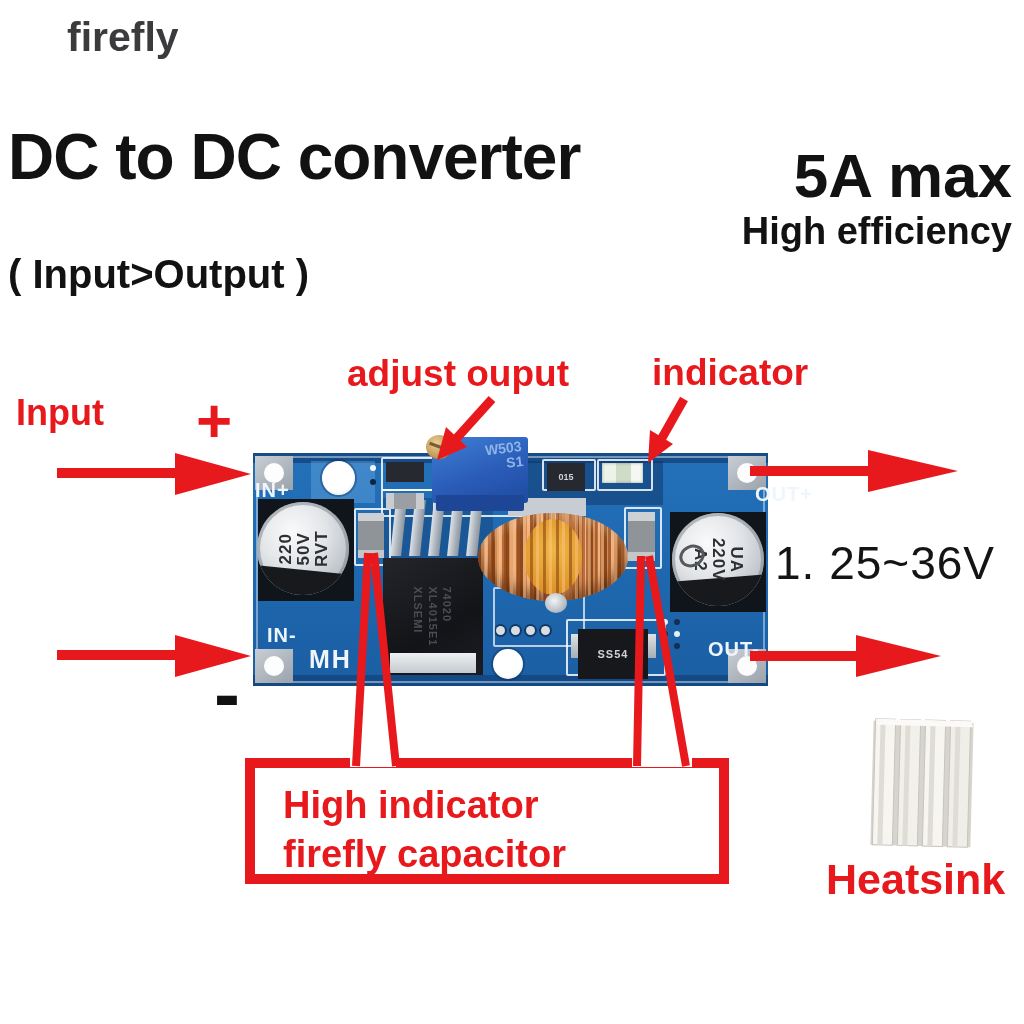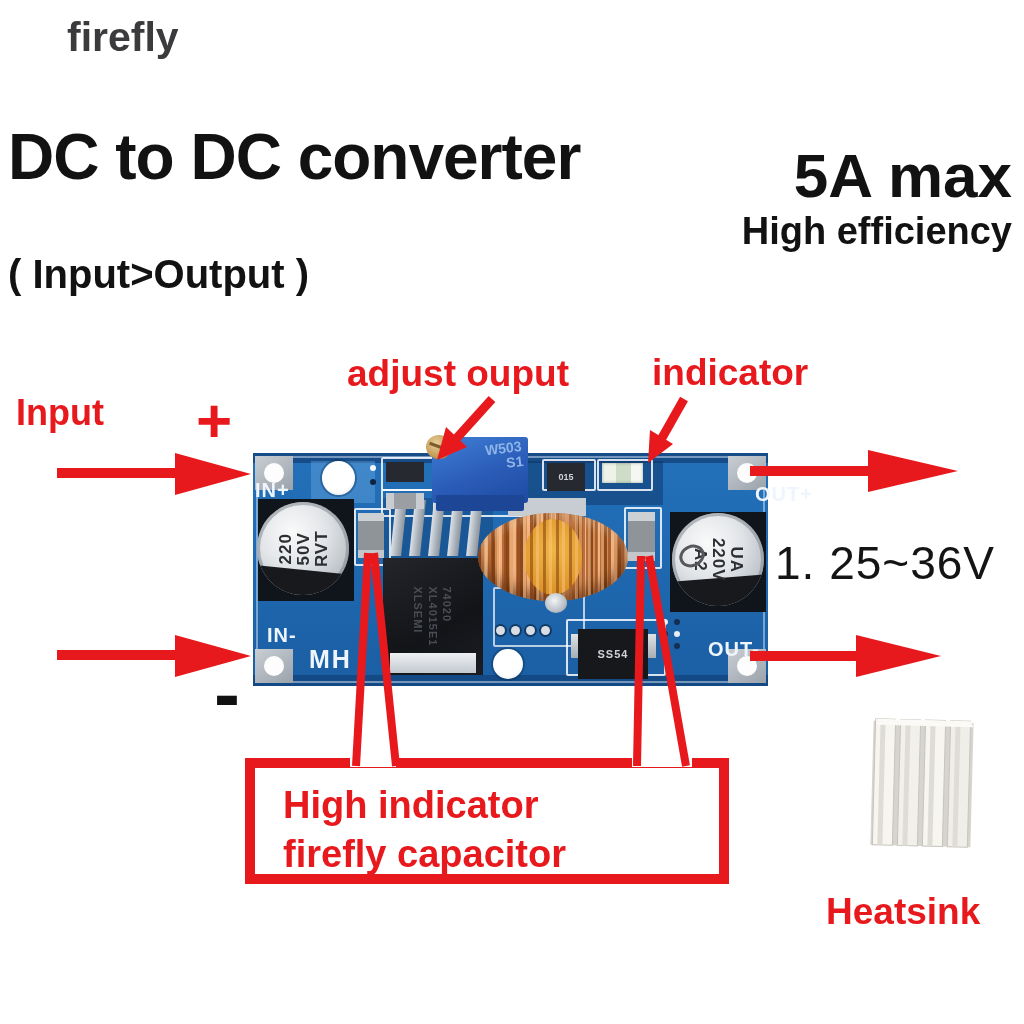--- a/index.html
+++ b/index.html
@@ -23,21 +23,21 @@
   .range-in{left:24px;top:524px;}
   .range-out{left:775px;top:536px;}
   .minus{left:214px;top:655px;font-size:78px;font-weight:700;color:#111;line-height:1;}
   
   .callout{left:245px;top:758px;width:464px;height:106px;border:10px solid #e8191d;z-index:5;}
   .callout-gap{background:#fff;height:12px;z-index:6;}
   .gap-left{left:350px;top:755px;width:46px;}
   .gap-right{left:632px;top:755px;width:60px;}
   .note1{left:283px;top:784px;font-size:38px;z-index:7;}
   .note2{left:283px;top:833px;font-size:38px;z-index:7;}
-  .heatsink-label{left:826px;top:855px;font-size:37px;margin-top:36px;}
+  .heatsink-label{left:826px;top:855px;font-size:43px;}
   
   .board{left:253px;top:453px;width:515px;height:233px;z-index:2;
          background:linear-gradient(180deg,#2371ba 0%,#1e67ae 55%,#1b5ea3 100%);}
   .board .inner-silk{position:absolute;inset:3px;border:2px solid rgba(235,245,255,.45);}
   .pour{position:absolute;}
   .pad{position:absolute;width:38px;height:34px;background:linear-gradient(145deg,#c9ced4,#9aa2ab);}
   .pad .hole{position:absolute;left:9px;top:7px;width:20px;height:20px;border-radius:50%;background:#fdfdfd;}
   .silk{position:absolute;color:#eef5fc;font-weight:700;font-size:20px;letter-spacing:1px;z-index:6;}
   .silk-mh{font-size:25px;letter-spacing:2px;}
   .hole2{position:absolute;left:69px;top:8px;width:33px;height:34px;border-radius:50%;

